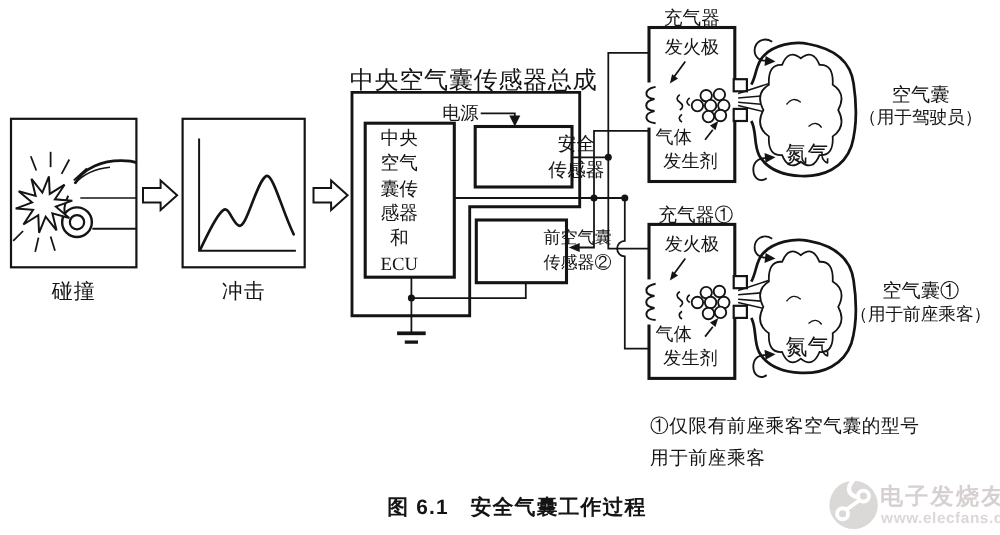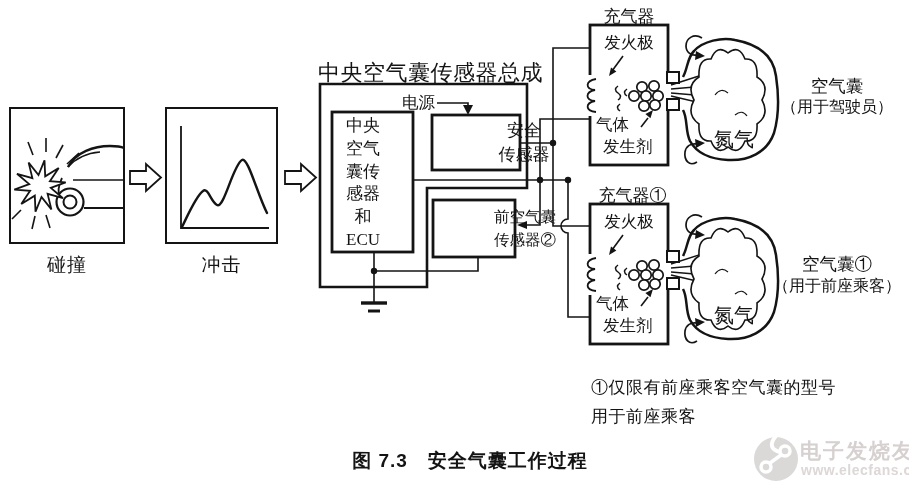--- a/index.html
+++ b/index.html
@@ -202,18 +202,18 @@
 <div class="lbl small-lbl ctr" style="left:592px;top:211px;width:74px;">发火极</div>
 <div class="lbl small-lbl" style="left:596px;top:293px;">气体</div>
 <div class="lbl small-lbl" style="left:603px;top:315px;">发生剂</div>
 <div class="lbl nitro ctr" style="left:706px;top:302px;width:56px;">氮气</div>
 <div class="lbl bag-lbl1 ctr" style="left:772px;top:252px;width:130px;">空气囊①</div>
 <div class="lbl bag-lbl2 ctr" style="left:762px;top:276px;width:150px;">（用于前座乘客）</div>
 
 <div class="lbl note" style="left:591px;top:376px;">①仅限有前座乘客空气囊的型号</div>
 <div class="lbl note" style="left:591px;top:405px;">用于前座乘客</div>
 
-<div class="lbl caption ctr" style="left:280px;top:448px;width:380px;">图 7.3　安全气囊工作过程</div>
+<div class="lbl caption ctr" style="left:280px;top:448px;width:380px;">图 6.1　安全气囊工作过程</div>
 
 <div class="lbl wm-brand" style="left:800px;top:437px;color:#d7d0d0;">电子发烧友</div>
 <div class="lbl wm-url" style="left:801px;top:462px;color:#ddd7d7;">www.elecfans.com</div>
 
 </div>
 
 </body></html>

